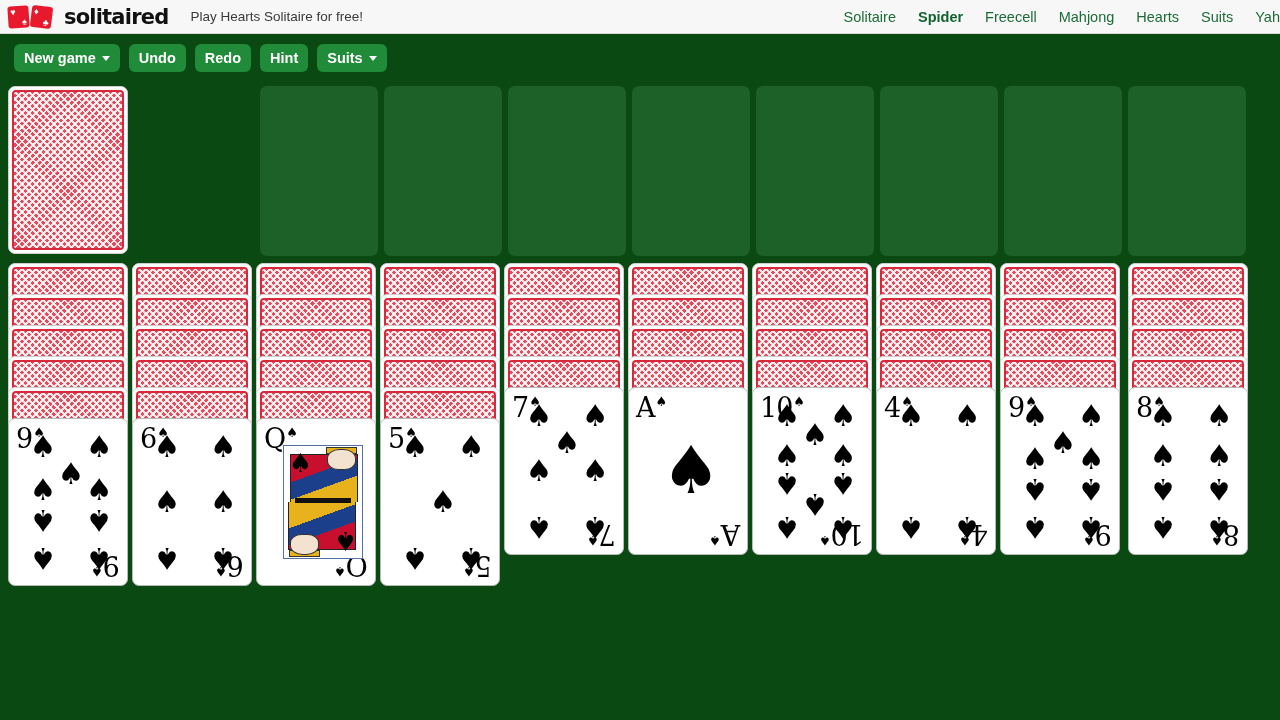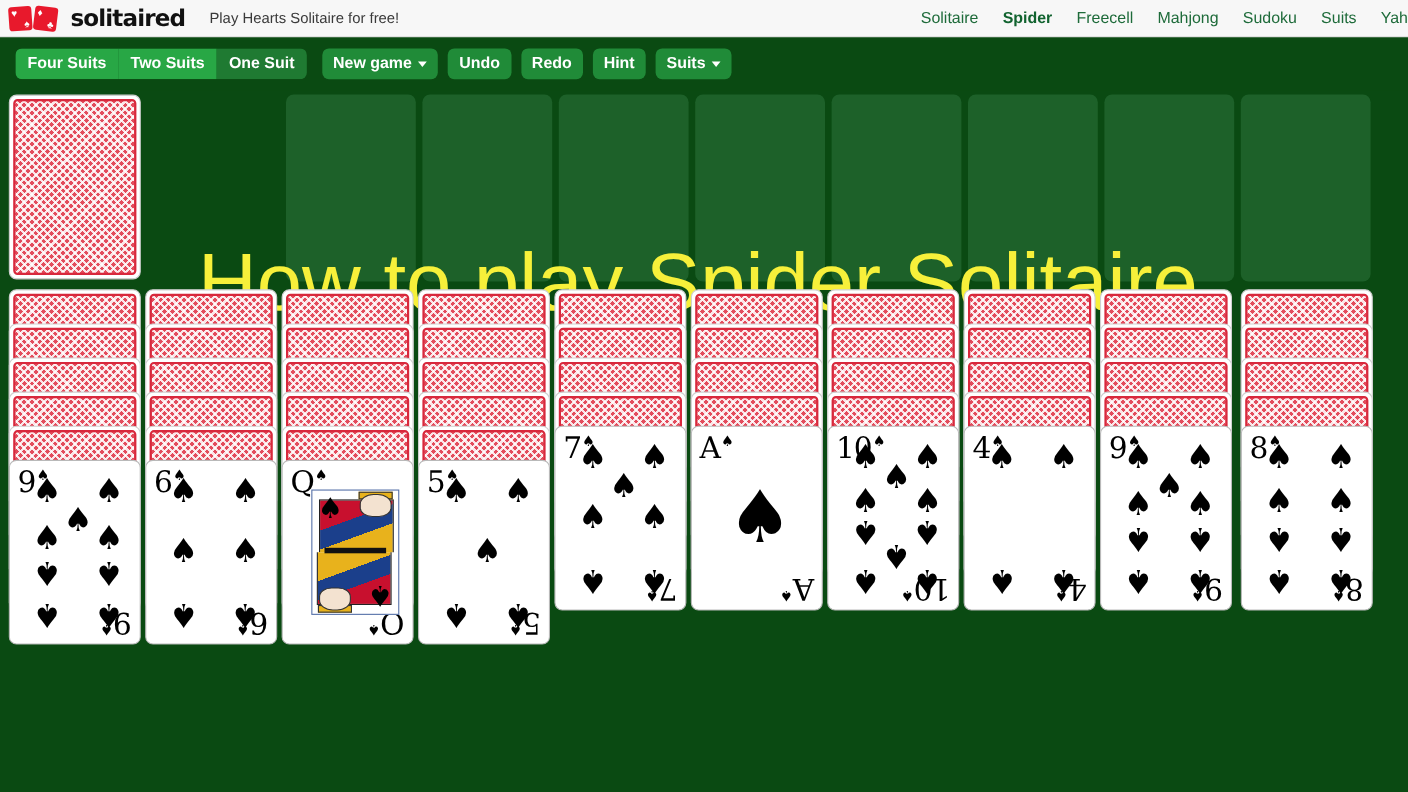--- a/index.html
+++ b/index.html
@@ -196,33 +196,28 @@
         </div>
       </div>
       <span class="logo-word">solitaired</span>
     </div>
     <div class="tagline">Play Hearts Solitaire for free!</div>
     <div class="nav">
       <a href="#">Solitaire</a>
       <a href="#" class="active">Spider</a>
       <a href="#">Freecell</a>
       <a href="#">Mahjong</a>
-      <a href="#">Sudoku</a>
+      <a href="#">Hearts</a>
       <a href="#">Suits</a>
       <a href="#" class="clipped">Yah</a>
     </div>
   </div>
 
   <div class="gamebar">
 
-    <div class="seg">
-      <button class="segbtn on">Four Suits</button>
-      <button class="segbtn on">Two Suits</button>
-      <button class="segbtn off">One Suit</button>
-    </div>
 
     <button class="tbtn">
       <span>New game</span>
       <span class="caret"></span>
     </button>
     <button class="tbtn">Undo</button>
     <button class="tbtn">Redo</button>
     <button class="tbtn">Hint</button>
     <button class="tbtn">
       <span>Suits</span>
@@ -242,21 +237,20 @@
         <div class="fslot" style="left: 1004px;"></div>
         <div class="fslot" style="left: 1128px;"></div>
       </div>
 
     <div class="stock" id="stock">
       <div class="card back" style="position:absolute;left:0;top:0;">
         <div class="back-inner"></div>
       </div>
     </div>
 
-    <div class="page-title">How to play Spider Solitaire</div>
 
     <div class="tableau" id="tableau">
         <div class="col" style="left: 8px; height: 323px;">
           <div class="card back" style="top: 0px; z-index: 0;">
             <div class="back-inner"></div>
           </div>
           <div class="card back" style="top: 31px; z-index: 1;">
             <div class="back-inner"></div>
           </div>
           <div class="card back" style="top: 62px; z-index: 2;">

